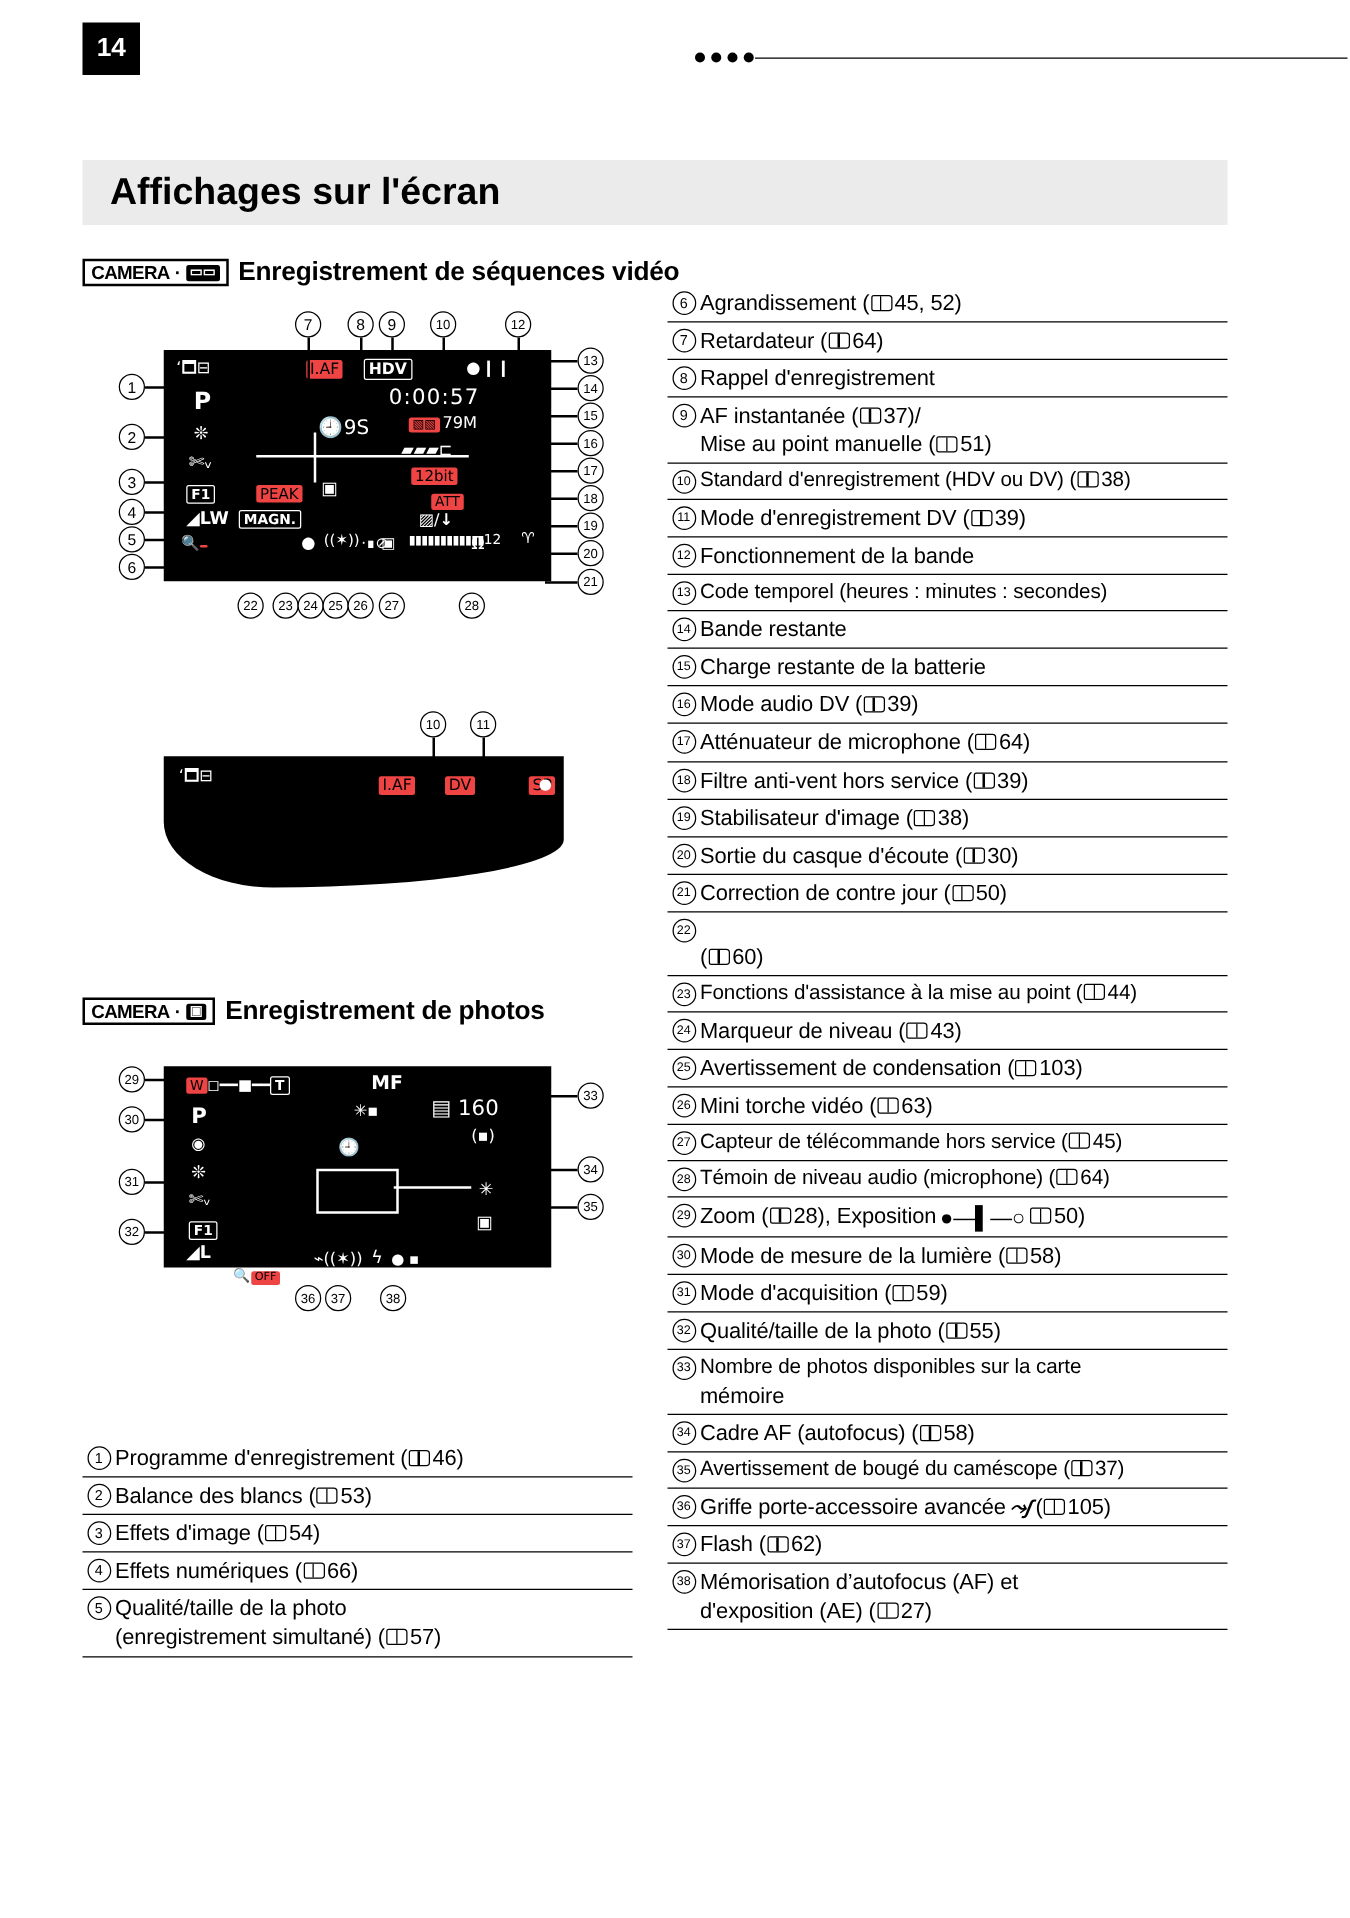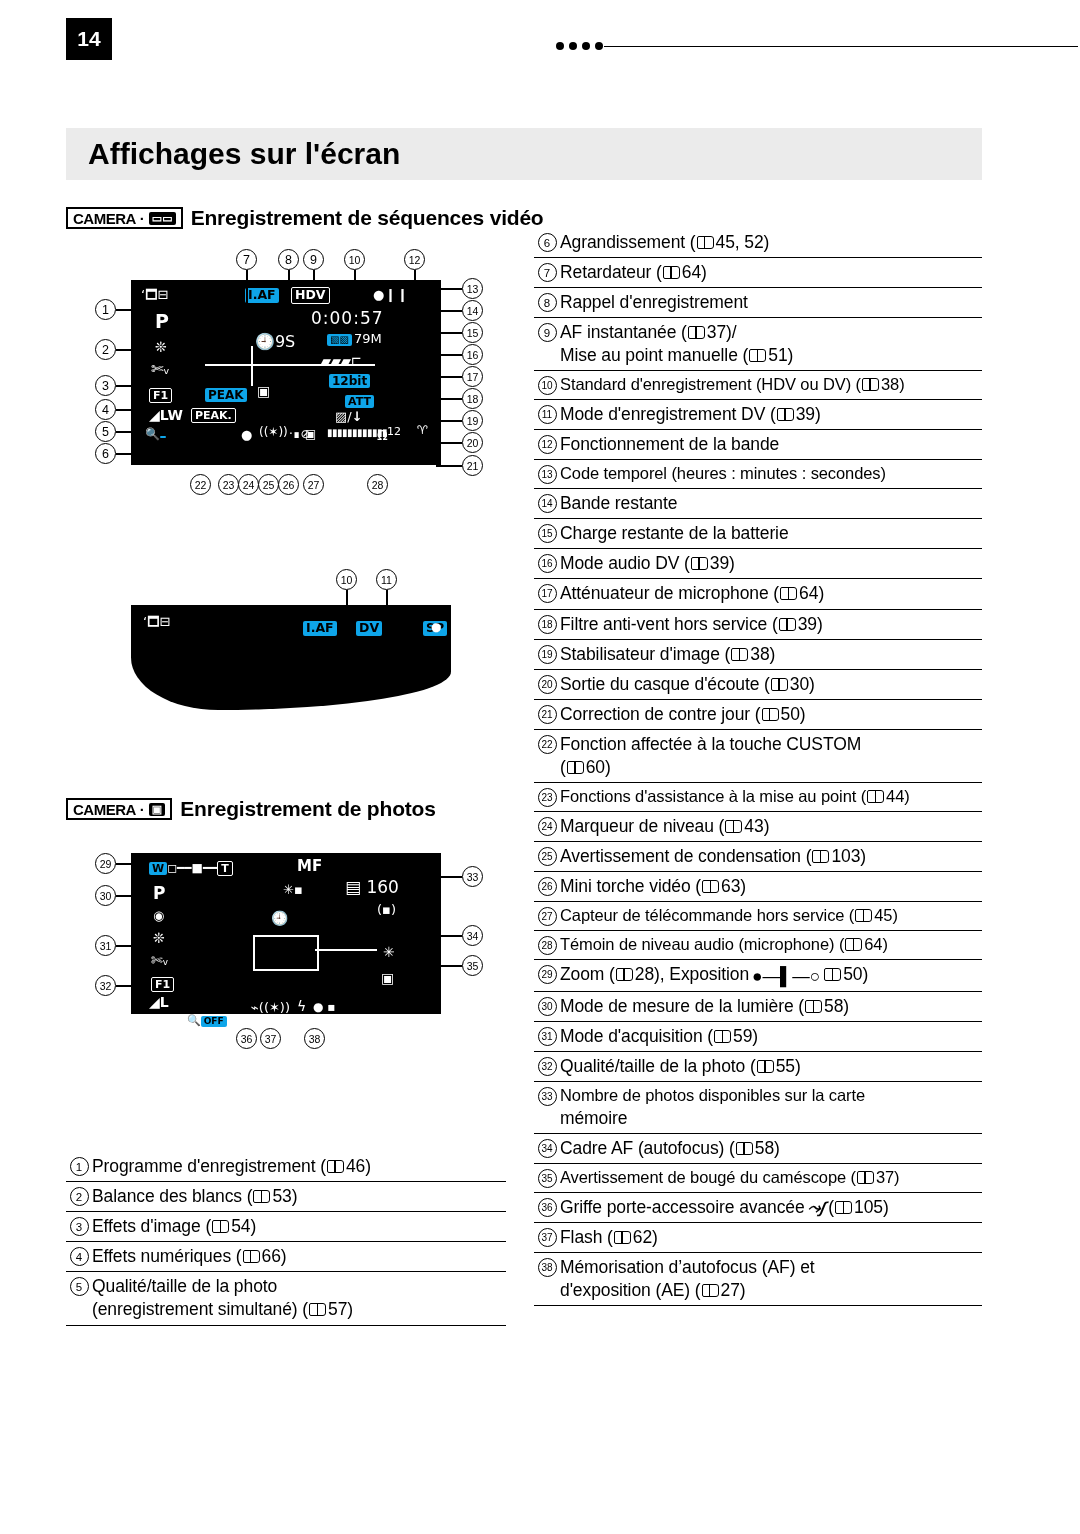--- a/index.html
+++ b/index.html
@@ -135,23 +135,23 @@
   }
   .lcd .itm {
     position: absolute;
     color: #fff;
     font-family: "DejaVu Sans", sans-serif;
     line-height: 1;
     white-space: nowrap;
   }
   .boxw {
     display: inline-block;
-    background: #0ea5e9;
+    background: #ef4444;
     color: #000;
-    font-weight: bold;
+    font-weight: normal;
     padding: 1px 3px;
     border-radius: 2px;
     line-height: 1;
     font-family: "DejaVu Sans", sans-serif;
   }
   .boxk {
     display: inline-block;
     border: 1.5px solid #fff;
     color: #fff;
     font-weight: bold;
@@ -299,21 +299,21 @@
   <span class="itm" style="left:204px; top:130px; font-size:13px;">▨/<b>↓</b></span>
   <span class="itm" style="left:246px; top:148px; font-size:14px;">Ω</span>
 
   <span class="itm" style="left:24px; top:60px; font-size:14px;">❊</span>
   <span class="itm" style="left:20px; top:82px; font-size:15px;">✄ᵥ</span>
   <span class="itm" style="left:18px; top:106px;"><span class="boxk" style="font-size:11px;">F1</span></span>
   <span class="itm" style="left:18px; top:128px; font-size:14px;">◢<b>LW</b></span>
   <span class="itm" style="left:14px; top:148px; font-size:12px;"><span style="font-size:12px;">🔍</span><span class="boxw" style="font-size:10px;"></span></span>
 
   <span class="itm" style="left:74px; top:106px;"><span class="boxw" style="font-size:12px;">PEAK</span></span>
-  <span class="itm" style="left:60px; top:128px; font-size:12px;"><span class="boxk" style="font-size:11px;">PEAK.</span></span>
+  <span class="itm" style="left:60px; top:128px; font-size:12px;"><span class="boxk" style="font-size:11px;">MAGN.</span></span>
   <span class="itm" style="left:126px; top:104px; font-size:14px;">▣</span>
   <span class="itm" style="left:110px; top:148px; font-size:13px;">●</span>
   <span class="itm" style="left:128px; top:146px; font-size:12px;">((✶))</span>
   <span class="itm" style="left:158px; top:148px; font-size:12px;">·∎⊘</span>
   <span class="itm" style="left:174px; top:148px; font-size:12px;">▣</span>
   <span class="itm" style="left:196px; top:148px; font-size:10px; letter-spacing:-0.5px;">▮▮▮▮▮▮▮▮▮▮▮▮</span>
   <span class="itm" style="left:256px; top:146px; font-size:11px;">12</span>
   <span class="itm" style="left:286px; top:144px; font-size:12px;">♈</span>
   <span class="itm" style="left:120px; top:66px; width:2px; height:40px; background:#fff;"></span>
   <span class="itm" style="left:74px; top:84px; width:170px; height:2px; background:#fff;"></span>
@@ -569,21 +569,20 @@
     <div class="row">
       <div class="n">
         <div class="c two">21</div>
       </div>
       <div class="t"><span>Correction de contre jour (</span><span class="bookicon"></span><span>50</span><span>)</span></div>
     </div>
     <div class="row nb">
       <div class="n">
         <div class="c two">22</div>
       </div>
-      <div class="t"><span>Fonction affectée à la touche CUSTOM</span></div>
     </div>
     <div class="row cont">
       <div class="n"></div>
       <div class="t"><span>(</span><span class="bookicon"></span><span>60</span><span>)</span></div>
     </div>
     <div class="row">
       <div class="n">
         <div class="c two">23</div>
       </div>
       <div class="t s"><span>Fonctions d'assistance à la mise au point (</span><span class="bookicon"></span><span>44</span><span>)</span></div>

